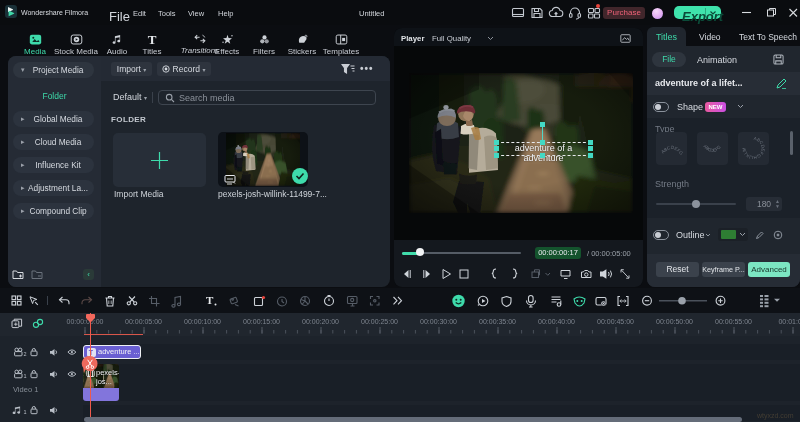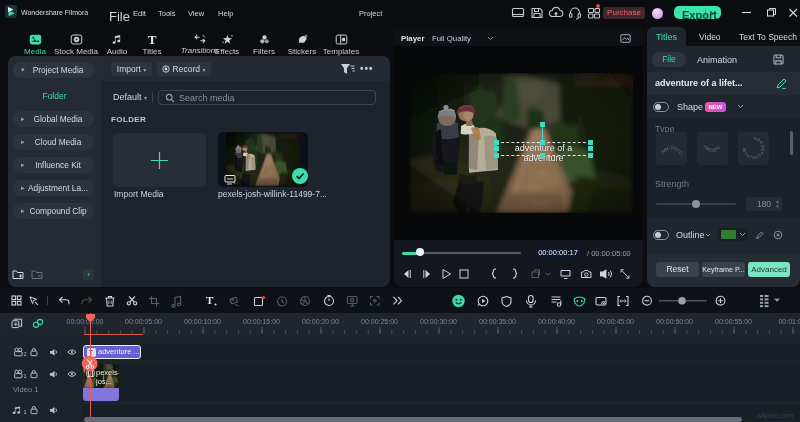--- a/index.html
+++ b/index.html
@@ -17,21 +17,21 @@
     <path d="M3 2 L7.8 4.3 Q8.3 4.6 7.8 4.9 L3 7.2 Z" fill="#eef4f2"></path>
     <path d="M3.6 5.6 L9 8.1 Q9.5 8.4 9 8.7 L3.6 11.2 Z" fill="#3fd9a9"></path>
   </svg>
 </div>
 <div class="abs txt" style="left:21px;top:9px;font-size:7px;color:#dadde2;">Wondershare Filmora</div>
 <div class="abs txt" style="left:109px;top:9px;font-size:13px;">File</div>
 <div class="abs txt" style="left:133px;top:9px;font-size:7.5px;">Edit</div>
 <div class="abs txt" style="left:158px;top:9px;font-size:7.5px;">Tools</div>
 <div class="abs txt" style="left:188px;top:9px;font-size:7.5px;">View</div>
 <div class="abs txt" style="left:218px;top:9px;font-size:7.5px;">Help</div>
-<div class="abs txt" style="left:359px;top:9px;font-size:7.5px;">Project</div>
+<div class="abs txt" style="left:359px;top:9px;font-size:7.5px;">Untitled</div>
 
 <svg class="abs" style="left:510px;top:5px;" width="16" height="16" viewBox="0 0 16 16" fill="none" stroke="#c3c8cf" stroke-width="1.1">
   <rect x="2.5" y="3.5" width="11" height="8" rx="1"></rect>
     <path d="M2.5 9.5 h11"></path>
 </svg>
 <svg class="abs" style="left:529px;top:5px;" width="16" height="16" viewBox="0 0 16 16" fill="none" stroke="#c3c8cf" stroke-width="1.1">
   <path d="M3 3.5 h8 l2 2 v7 h-10 z"></path>
     <path d="M5.5 3.5 v3 h4 v-3"></path>
     <path d="M5 12.5 v-4 h6 v4"></path>
 </svg>
@@ -49,21 +49,21 @@
   <rect x="2.5" y="3.5" width="5" height="4" rx="0.8"></rect>
     <rect x="9" y="3.5" width="4.5" height="4" rx="0.8"></rect>
     <rect x="2.5" y="9" width="4.5" height="4" rx="0.8"></rect>
     <rect x="8.5" y="9" width="5" height="4" rx="0.8"></rect>
 </svg>
 <div class="abs" style="left:596px;top:4px;width:4px;height:4px;border-radius:50%;background:#e8453c;"></div>
 
 <div class="abs" style="left:603px;top:7px;width:42px;height:12px;border-radius:3px;background:#41262b;color:#ee6277;font-size:8px;text-align:center;line-height:12px;">Purchase</div>
 <div class="abs" style="left:652px;top:8px;width:11px;height:11px;border-radius:50%;background:radial-gradient(circle at 40% 30%,#f6d9f8,#e3aef2 55%,#b98bee);"></div>
 <div class="abs" style="left:674px;top:6px;width:47px;height:12.5px;border-radius:5px;background:#3fe3ac;"></div>
-<div class="abs" style="left:682px;top:8.5px;font-size:11px;color:#0b4a38;font-weight:bold;">Export</div>
+<div class="abs" style="left:682px;top:8.5px;font-size:13px;color:#0b4a38;font-weight:bold;font-style:italic;">Export</div>
 <div class="abs" style="left:705px;top:8px;width:1px;height:9px;background:rgba(8,60,45,0.35);"></div>
 <svg class="abs" style="left:709px;top:10px;" width="8" height="6" viewBox="0 0 8 6">
     <path d="M1.5 1.5 L4 4 L6.5 1.5" stroke="#0b4a38" stroke-width="1.2" fill="none"></path>
   </svg>
 
 <svg class="abs" style="left:740px;top:6px;" width="13" height="13" viewBox="0 0 13 13" stroke="#d8dbdf" stroke-width="1.1">
     <path d="M2 6.5 h9"></path>
   </svg>
 <svg class="abs" style="left:765px;top:6px;" width="13" height="13" viewBox="0 0 13 13" fill="none" stroke="#d8dbdf" stroke-width="1">
   <rect x="2.5" y="4" width="6" height="6"></rect>
@@ -326,21 +326,21 @@
   <div class="hdl" style="left:100px;top:118px;"></div>
   <div class="hdl" style="left:194px;top:118px;"></div>
   <div class="hdl" style="left:100px;top:125px;"></div>
   <div class="hdl" style="left:146px;top:125px;"></div>
   <div class="hdl" style="left:194px;top:125px;"></div>
 
   <div class="abs" style="left:0;top:212px;width:249px;height:47px;background:#14181e;"></div>
   <div class="abs" style="left:8px;top:224px;width:119px;height:2px;background:#555c66;border-radius:1px;"></div>
   <div class="abs" style="left:8px;top:223.5px;width:18px;height:3px;background:#40dcab;border-radius:1.5px;"></div>
   <div class="abs" style="left:22px;top:220px;width:8px;height:8px;border-radius:50%;background:#f2f3f5;"></div>
-  <div class="abs" style="left:141px;top:219px;width:46px;height:12px;background:#0f172a;border-radius:3px;color:#e8eaee;font-size:7.5px;text-align:center;line-height:12px;">00:00:00:17</div>
+  <div class="abs" style="left:141px;top:219px;width:46px;height:12px;background:#14532d;border-radius:3px;color:#e8eaee;font-size:7.5px;text-align:center;line-height:12px;">00:00:00:17</div>
   <div class="abs" style="left:193px;top:221px;color:#9aa0a8;font-size:7.5px;">/  00:00:05:00</div>
 
   <svg class="abs" style="left:7px;top:239px;" width="240" height="14" viewBox="0 0 240 14" fill="none" stroke="#cfd4da" stroke-width="1">
     <path d="M7.5 3 L3 7 L7.5 11 Z" fill="#cfd4da" stroke="none"></path>
       <path d="M9.2 3 v8"></path>
     <path d="M24.5 3 L29 7 L24.5 11 Z" fill="#cfd4da" stroke="none"></path>
       <path d="M22.8 3 v8"></path>
     <path d="M42 2.5 L49.5 7 L42 11.5 Z"></path>
     <rect x="59" y="3" width="8" height="8"></rect>
     <path d="M95 2 q-2.8 0 -2.8 2.8 q0 1.7 -1.4 1.7 q1.4 0 1.4 1.7 q0 2.8 2.8 2.8" stroke-width="1.1"></path>

